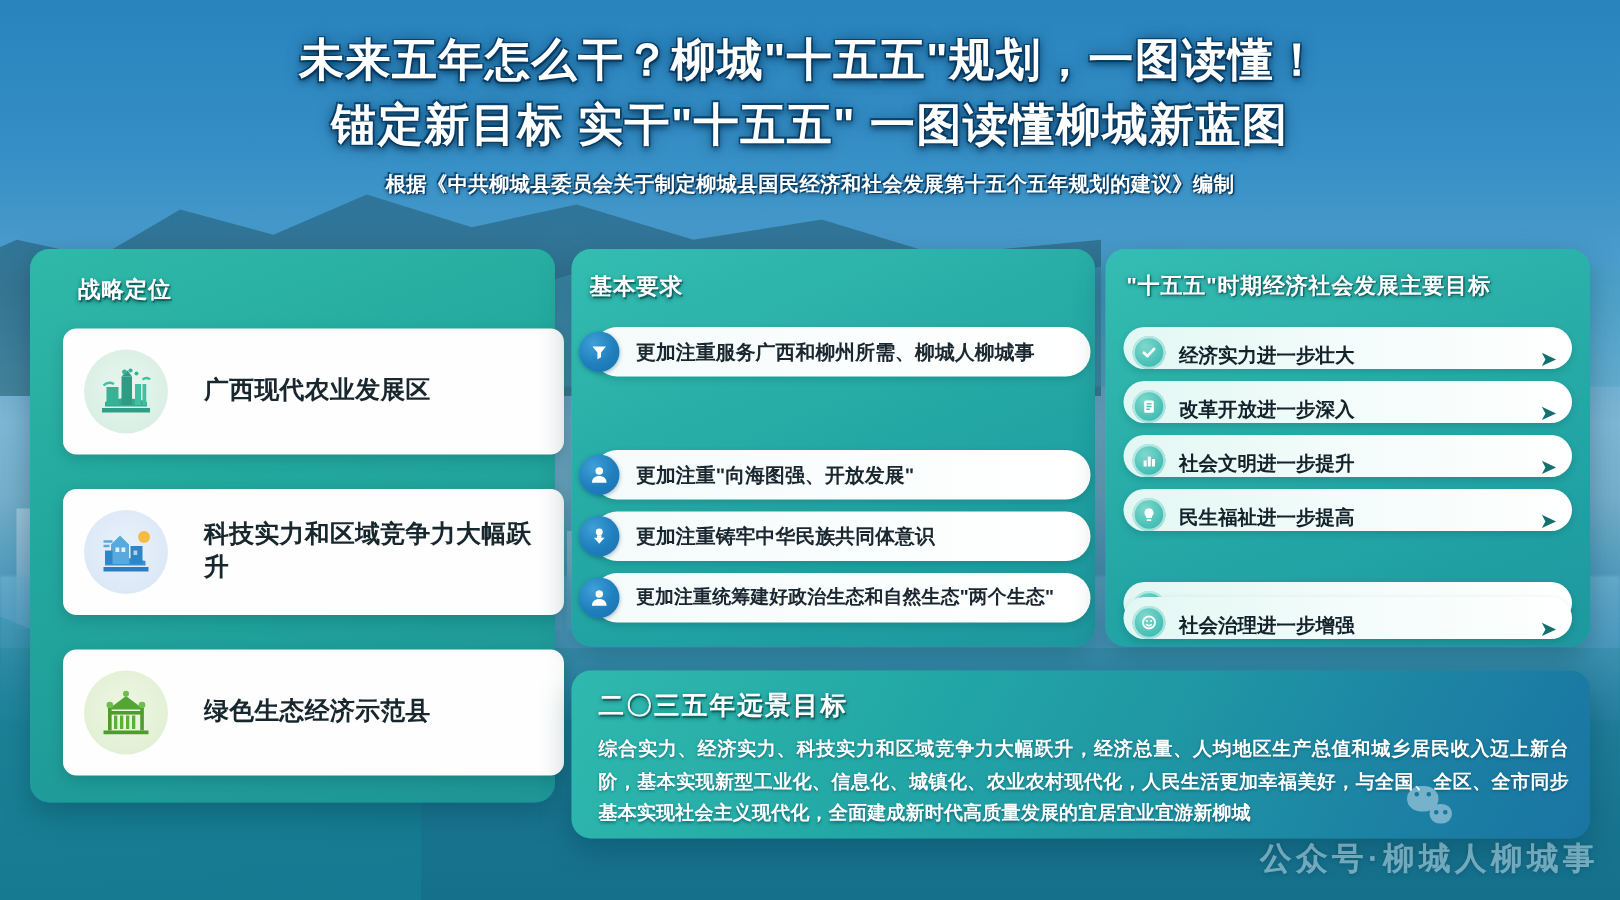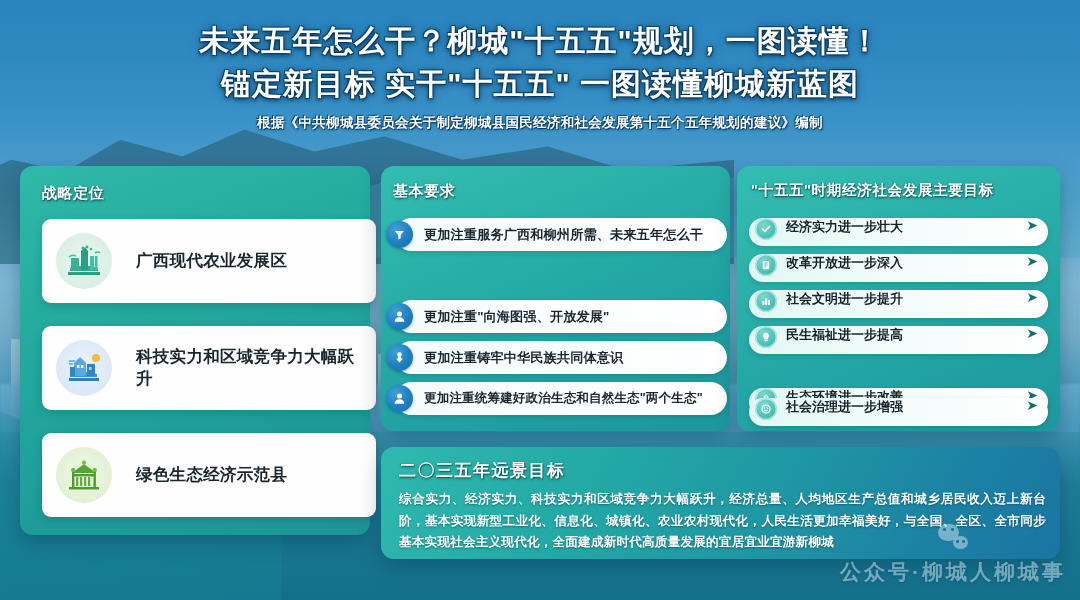--- a/index.html
+++ b/index.html
@@ -54,21 +54,21 @@
   
   .panel{position:absolute;border-radius:13px;z-index:5;
     box-shadow:0 7px 20px rgba(4,52,70,.35);}
   .panel-title{font-size:15px;font-weight:bold;color:#ffffff;letter-spacing:.6px;
     text-shadow:0 1px 3px rgba(6,70,72,.85),1px 1px 0 rgba(8,76,80,.55);}
 
   
   #panel-strategy{left:20px;top:166px;width:350px;height:369px;
     background:linear-gradient(160deg,#2fb9a8 0%,#23a99e 38%,#1f9d9a 70%,#1e9596 100%);
     padding:0;}
-  #panel-strategy .panel-title{position:absolute;left:22px;top:18px;}
+  #panel-strategy .panel-title{position:absolute;left:32px;top:18px;}
   .strat-card{position:absolute;left:22px;width:306px;background:#fdfefd;border-radius:9px;
     box-shadow:0 3px 9px rgba(3,60,60,.22);display:flex;align-items:center;gap:24px;padding:0 14px;}
   .strat-ico{width:56px;height:56px;border-radius:50%;flex:0 0 56px;display:flex;align-items:center;justify-content:center;}
   .ico-agri{background:radial-gradient(circle at 50% 45%,#e8f6ef 0%,#dcf0e6 60%,#d2ebe0 100%);}
   .ico-ind{background:radial-gradient(circle at 50% 45%,#e9f2fb 0%,#dde9f7 65%,#d3e3f4 100%);}
   .ico-eco{background:radial-gradient(circle at 50% 45%,#eef7e4 0%,#e3f1d6 65%,#daedca 100%);}
   .strat-txt{font-size:16.5px;font-weight:bold;color:#18262e;line-height:1.32;letter-spacing:.3px;}
 
   
   #panel-basic{left:381px;top:166px;width:349px;height:265px;
@@ -83,21 +83,21 @@
     display:flex;align-items:center;justify-content:center;
     box-shadow:0 1px 3px rgba(4,50,80,.35);}
   .req-txt{font-size:13.2px;font-weight:bold;color:#1a2730;margin-left:11px;white-space:nowrap;letter-spacing:.1px;}
 
   
   #panel-goals{left:737px;top:166px;width:323px;height:265px;
     background:linear-gradient(160deg,#34bdb2 0%,#28ada8 42%,#20a0a3 75%,#1e989e 100%);}
   #panel-goals .panel-title{position:absolute;left:14px;top:15px;font-size:14.6px;white-space:nowrap;}
   .goal-row{position:absolute;left:12px;width:299px;height:28px;
     background:linear-gradient(90deg,#e2f7f3 0%,#f2fcfa 45%,#ffffff 100%);
-    border-radius:14px;display:flex;align-items:flex-start;
+    border-radius:14px;display:flex;align-items:flex-end;
     box-shadow:0 2px 5px rgba(3,60,62,.2);}
   .goal-ico{width:22px;height:22px;border-radius:50%;flex:0 0 22px;margin-left:6px;
     background:radial-gradient(circle at 38% 32%,#7fd8cd 0%,#4cc2b8 55%,#36b0aa 100%);
     display:flex;align-items:center;justify-content:center;
     box-shadow:inset 0 0 0 1.5px rgba(255,255,255,.55);}
   .goal-txt{font-size:13px;font-weight:bold;color:#14232b;margin-left:9px;white-space:nowrap;}
   .goal-arrow{margin-left:auto;margin-right:10px;color:#14706e;font-size:14px;line-height:1;}
 
   
   #panel-vision{left:381px;top:447px;width:679px;height:112px;
@@ -232,21 +232,21 @@
 
   <div class="panel" id="panel-basic">
     <div class="panel-title">基本要求</div>
 
     <div class="req-row" style="top:52px;">
       <span class="req-ico">
         <svg width="13" height="13" viewBox="0 0 13 13">
             <path d="M2 3h9l-3.3 4v3.2L5.3 11.5V7z" fill="#fff"></path>
           </svg>
       </span>
-      <span class="req-txt">更加注重服务广西和柳州所需、未来五年怎么干</span>
+      <span class="req-txt">更加注重服务广西和柳州所需、柳城人柳城事</span>
     </div>
 
 
     <div class="req-row" style="top:134px;">
       <span class="req-ico">
         <svg width="13" height="13" viewBox="0 0 13 13">
             <circle cx="6.5" cy="4" r="2.5" fill="#fff"></circle>
             <path d="M1.6 11.8c0-2.9 2.2-4.5 4.9-4.5s4.9 1.6 4.9 4.5z" fill="#fff"></path>
           </svg>
       </span>

